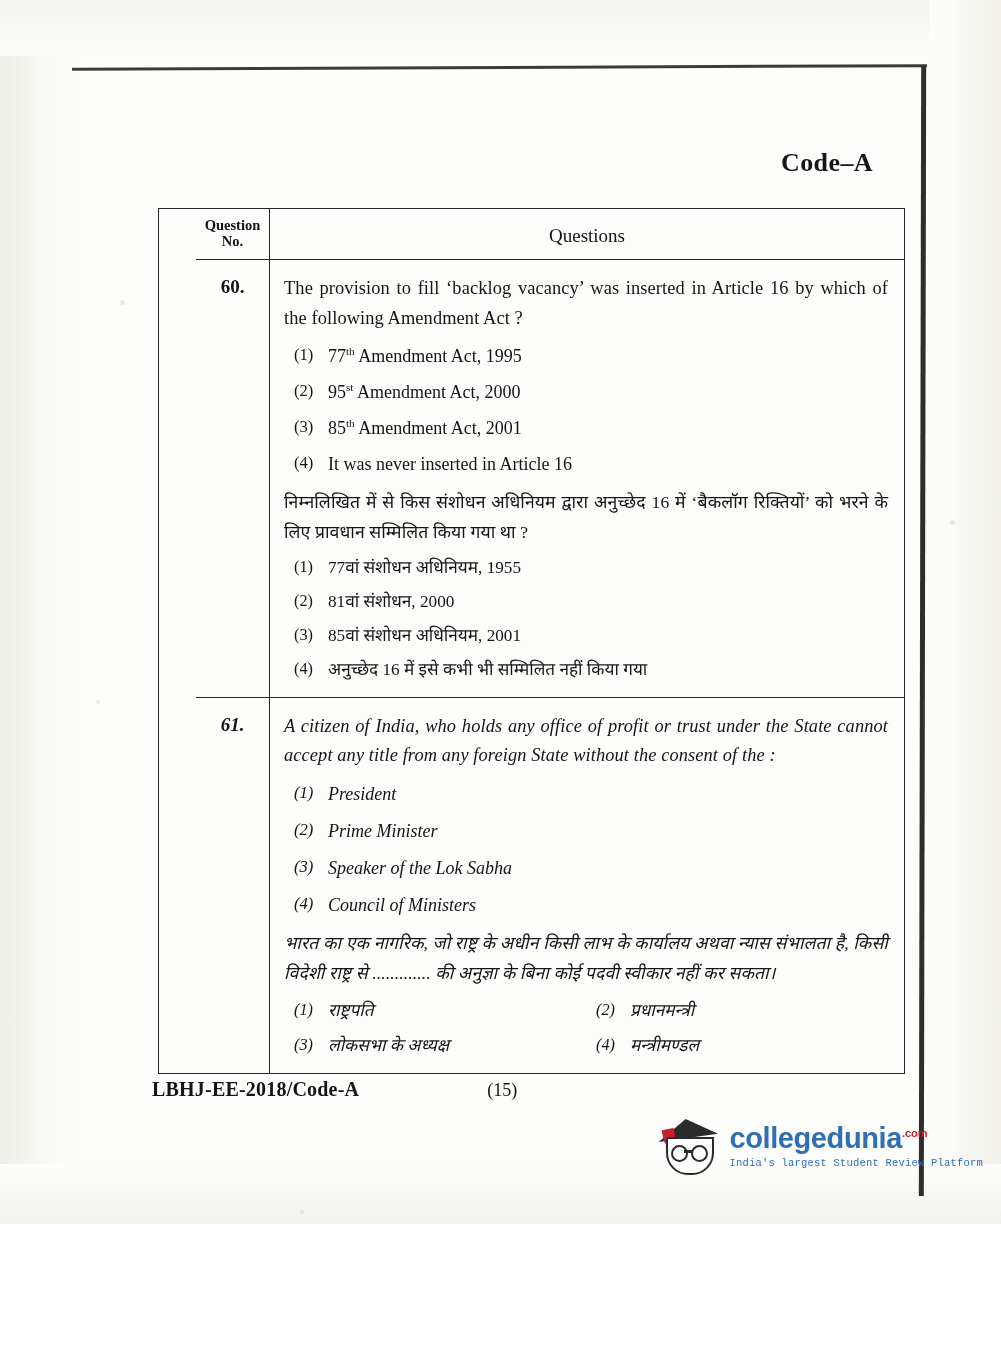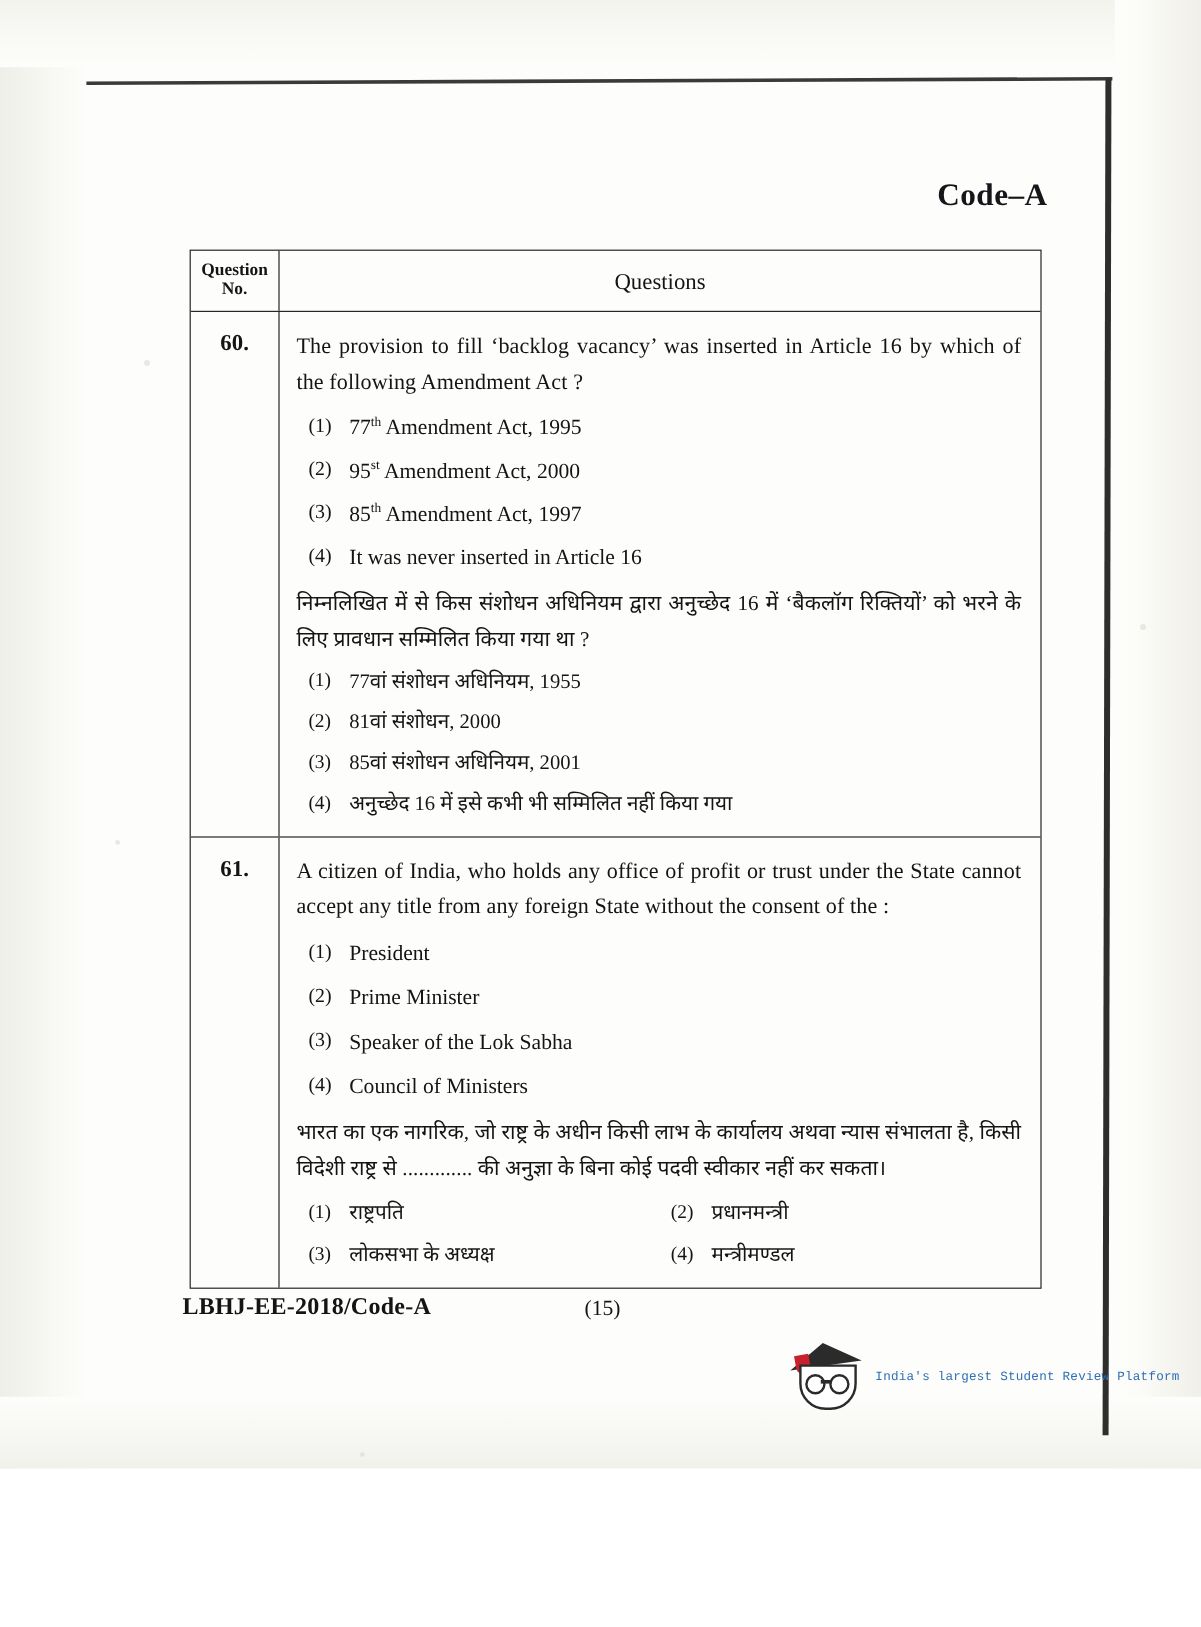--- a/index.html
+++ b/index.html
@@ -70,26 +70,27 @@
   }
 
   
   .qtable {
     position: absolute;
     left: 158px;
     top: 208px;
     width: 708px;
     border: 1.6px solid #262626;
     border-collapse: collapse;
+    padding-left: 37px;
   }
   .qtable .row {
     display: flex;
     border-bottom: 1.6px solid #262626;
   }
-  .qtable .row:last-child { border-bottom: none; }
+  .qtable .row:last-child { border-bottom: none; font-style: italic; }
   .col-no {
     width: 74px;
     flex: none;
     border-right: 1.6px solid #262626;
     text-align: center;
     box-sizing: border-box;
   }
   .col-q {
     flex: 1 1 auto;
     box-sizing: border-box;
@@ -310,21 +311,21 @@
         <div class="opt">
           <span class="on">(1)</span>
           <span class="ot"><span>77</span><sup>th</sup><span> Amendment Act, 1995</span></span>
         </div>
         <div class="opt">
           <span class="on">(2)</span>
           <span class="ot"><span>95</span><sup>st</sup><span> Amendment Act, 2000</span></span>
         </div>
         <div class="opt">
           <span class="on">(3)</span>
-          <span class="ot"><span>85</span><sup>th</sup><span> Amendment Act, 1997</span></span>
+          <span class="ot"><span>85</span><sup>th</sup><span> Amendment Act, 2001</span></span>
         </div>
         <div class="opt">
           <span class="on">(4)</span>
           <span class="ot">It was never inserted in Article 16</span>
         </div>
 
         <div class="qtext-hi">निम्नलिखित में से किस संशोधन अधिनियम द्वारा अनुच्छेद 16 में ‘बैकलॉग रिक्तियों’ को भरने के लिए प्रावधान सम्मिलित किया गया था ?</div>
 
         <div class="opt opt-hi">
           <span class="on">(1)</span>
@@ -404,17 +405,18 @@
   <div class="cd-logo">
     <div class="cd-mark">
       <div class="cap"></div>
       <div class="tassel"></div>
       <div class="face"></div>
       <div class="eye l"></div>
       <div class="eye r"></div>
       <div class="bridge"></div>
     </div>
     <div class="cd-text">
+      <div class="cd-name"><span>collegedunia</span><span class="com">.com</span></div>
       <div class="cd-tag">India's largest Student Review Platform</div>
     </div>
   </div>
 
 </div>
 
 </body></html>

